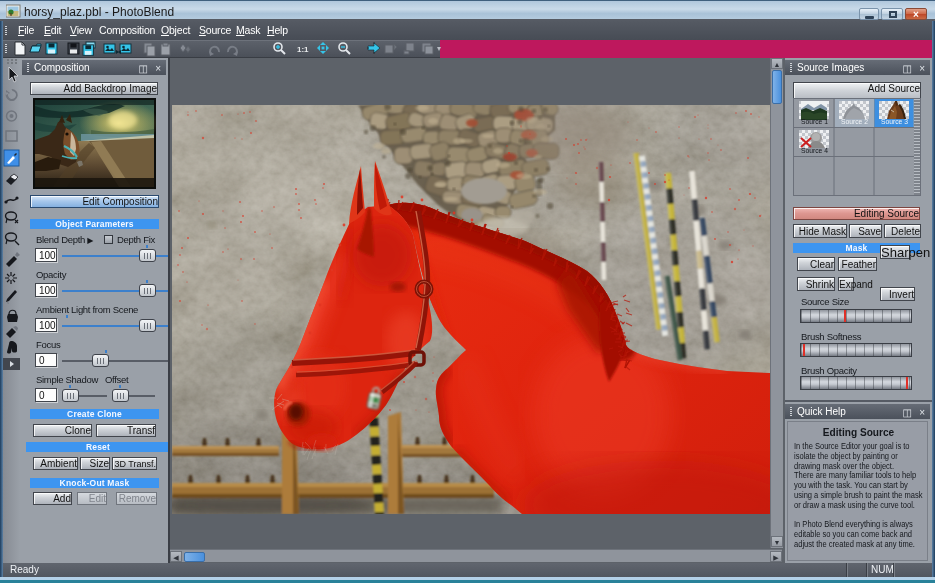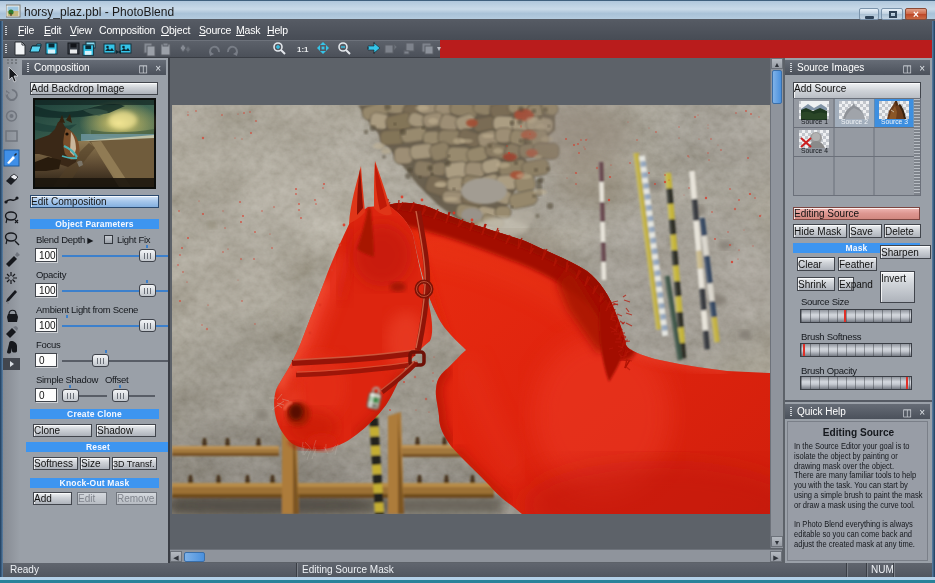--- a/index.html
+++ b/index.html
@@ -7,31 +7,31 @@
 
 #titlebar{position:absolute;left:0;top:0;width:935px;height:19px;
  background:linear-gradient(#b0c7dc,#c9dae9 45%,#a9c2d8 70%,#b4cbdf);border-top:1px solid #40607e}
 #titletxt{position:absolute;left:24px;top:4px;font-size:12px;color:#1a1a1a;letter-spacing:0}
 #bmin,#bmax{background:linear-gradient(#e8f1f9,#c2d3e2 45%,#a9bfd2 50%,#c5d6e5);border:1px solid #7a93ab;border-radius:2px}
 #bclose{background:linear-gradient(#e2a088,#d06c4c 45%,#bd4526 50%,#c96a44);border:1px solid #8a4a36;border-radius:2px}
 
 #menubar{position:absolute;left:3px;top:21px;width:929px;height:19px;background:linear-gradient(#555a63,#474c55);color:#fff;font-size:10.5px;letter-spacing:-.2px}
 #menubar span{position:absolute;top:3px}
 
-#toolbar{position:absolute;left:3px;top:40px;width:929px;height:18px;background:#b91c1c}
+#toolbar{position:absolute;left:3px;top:40px;width:929px;height:18px;background:#be185d}
 #tbband{position:absolute;left:0;top:0;width:437px;height:18px;background:linear-gradient(#5d626b,#4a4f58);box-shadow:inset 0 1px 0 #6d727b,inset 0 -1px 0 #393d44}
 
 #main{position:absolute;left:3px;top:58px;width:929px;height:505px}
 #toolstrip{position:absolute;left:0;top:0;width:17px;height:505px;background:linear-gradient(90deg,#868b93,#9aa0a8)}
 .panel{position:absolute;background:#9aa0a8}
 .ptitle{position:absolute;left:2px;right:2px;height:15px;background:linear-gradient(#666c76,#4b515b);color:#fff;font-size:10px;line-height:15px;padding-left:12px}
 .ptitle .pin{position:absolute;right:18px;top:1px;color:#dfe3e8;font-size:10px}
 .ptitle .px{position:absolute;right:5px;top:1px;color:#dfe3e8;font-size:10px}
 .grip{position:absolute;left:5px;top:3px;width:2px;height:9px;background:repeating-linear-gradient(#cfd3d8 0 1px,transparent 1px 2px)}
-.btn{position:absolute;background:linear-gradient(#f0f2f4,#cfd3d8 40%,#aeb3bb);border:1px solid #41454c;box-shadow:inset 1px 1px 0 rgba(255,255,255,.8);color:#111;font-size:10px;text-align:left}
+.btn{position:absolute;background:linear-gradient(#f0f2f4,#cfd3d8 40%,#aeb3bb);border:1px solid #41454c;box-shadow:inset 1px 1px 0 rgba(255,255,255,.8);color:#111;font-size:10px;text-align:right}
 .btn.dis{color:#80858d;background:linear-gradient(#d5d9de,#b7bcc3);border-color:#70757d;box-shadow:none}
 .bluehdr{position:absolute;background:#3d95f0;color:#f4f8ff;font-size:8.5px;font-weight:bold;text-align:center;line-height:10px;height:10px;letter-spacing:.2px}
 .lbl{position:absolute;color:#15181d;font-size:9.5px;letter-spacing:-.3px;white-space:nowrap}
 .vbox{position:absolute;width:22px;height:14px;background:#fdfdfd;border:1px solid #41454c;box-shadow:1px 1px 0 rgba(255,255,255,.5);font-size:10px;color:#111;padding:1px 0 0 3px}
 .track{position:absolute;height:2px;background:#3c80cc}
 .track.gray{background:#585d66}
 .thumb{position:absolute;width:17px;height:13px;background:linear-gradient(#f2f4f6,#c2c7cd);border:1px solid #3e424a;border-radius:3px}
 .thumb i{position:absolute;left:4px;top:3px;width:9px;height:6px;background:repeating-linear-gradient(90deg,#6a6f77 0 1px,transparent 1px 3px)}
 .tick{position:absolute;width:2px;height:3px;background:#3c80cc}
 
@@ -303,21 +303,21 @@
           <circle cx="34" cy="36" r="1.6" fill="#120c06"></circle>
           <path d="M2,64 l13,-5 13,3 -2,9 -13,2 -11,0z" fill="#281b0d"></path>
         </g>
         <path d="M2,80 h119 v9 h-119z" fill="#1c160d" opacity=".9"></path>
         <path d="M2,2 h119 v5 h-119z" fill="#0f211f" opacity=".65"></path>
       </svg>
       <div class="btn" style="left:10px;top:137px;width:129px;height:13px;line-height:12px;background:linear-gradient(#d8e8f8,#a8c8ec 45%,#84b0e0);border-color:#2a4a70">Edit Composition</div>
       <div class="bluehdr" style="left:10px;top:161px;width:129px">Object Parameters</div>
       <div class="lbl" style="left:16px;top:176px">Blend Depth <span style="font-size:8px">▶</span></div>
       <div class="abs" style="left:84px;top:177px;width:9px;height:9px;background:linear-gradient(#c8ccd2,#9aa0a8);border:1px solid #33373e"></div>
-      <div class="lbl" style="left:97px;top:176px">Light Fix</div>
+      <div class="lbl" style="left:97px;top:176px">Depth Fix</div>
       <div class="vbox" style="left:15px;top:190px">100</div>
       <div class="track" style="left:42px;top:197px;width:110px"></div>
       <div class="tick" style="left:126px;top:187px"></div>
       <div class="thumb" style="left:119px;top:191px">
           <i></i>
         </div>
       <div class="lbl" style="left:16px;top:211px">Opacity</div>
       <div class="vbox" style="left:15px;top:225px">100</div>
       <div class="track" style="left:42px;top:232px;width:110px"></div>
       <div class="tick" style="left:126px;top:222px"></div>
@@ -346,23 +346,23 @@
           <i></i>
         </div>
       <div class="tick" style="left:49px;top:327px"></div>
       <div class="track gray" style="left:92px;top:337px;width:43px"></div>
       <div class="thumb" style="left:92px;top:331px">
           <i></i>
         </div>
       <div class="tick" style="left:99px;top:327px"></div>
       <div class="bluehdr" style="left:10px;top:351px;width:129px">Create Clone</div>
       <div class="btn" style="left:13px;top:366px;width:59px;height:13px;line-height:12px">Clone</div>
-      <div class="btn" style="left:76px;top:366px;width:60px;height:13px;line-height:12px">Shadow</div>
+      <div class="btn" style="left:76px;top:366px;width:60px;height:13px;line-height:12px">Transf</div>
       <div class="bluehdr" style="left:6px;top:384px;width:144px">Reset</div>
-      <div class="btn" style="left:13px;top:399px;width:45px;height:13px;line-height:12px">Softness</div>
+      <div class="btn" style="left:13px;top:399px;width:45px;height:13px;line-height:12px">Ambient</div>
       <div class="btn" style="left:60px;top:399px;width:30px;height:13px;line-height:12px">Size</div>
       <div class="btn" style="left:92px;top:399px;width:45px;height:13px;line-height:12px;font-size:9px">3D Transf.</div>
       <div class="bluehdr" style="left:10px;top:420px;width:129px">Knock-Out Mask</div>
       <div class="btn" style="left:13px;top:434px;width:39px;height:13px;line-height:12px">Add</div>
       <div class="btn dis" style="left:57px;top:434px;width:30px;height:13px;line-height:12px">Edit</div>
       <div class="btn dis" style="left:96px;top:434px;width:41px;height:13px;line-height:12px">Remove</div>
     </div>
     <div class="panel" id="srcp" style="left:780px;top:0;width:149px;height:342px">
       <div class="ptitle" style="top:2px"><div class="grip" style="top:3px"></div>Source Images<span class="pin">◫</span><span class="px">×</span></div>
       <div class="btn" style="left:10px;top:24px;width:128px;height:21px;line-height:12px">Add Source</div>
@@ -421,24 +421,24 @@
         </svg>
         <div class="abs" style="right:0px;top:0px;width:6px;height:96px;background:repeating-linear-gradient(#b8bdc4 0 1px,#7e838b 1px 3px)"></div>
       </div>
       <div class="btn" style="left:10px;top:149px;width:127px;height:13px;line-height:12px;background:linear-gradient(#f0b8b4,#dd9690 50%,#d28880);border-color:#7c4540">Editing Source</div>
       <div class="btn" style="left:10px;top:166px;width:54px;height:14px;line-height:13px">Hide Mask</div>
       <div class="btn" style="left:66px;top:166px;width:33px;height:14px;line-height:13px">Save</div>
       <div class="btn" style="left:101px;top:166px;width:37px;height:14px;line-height:13px">Delete</div>
       <div class="bluehdr" style="left:10px;top:185px;width:127px">Mask</div>
       <div class="btn" style="left:14px;top:199px;width:38px;height:14px;line-height:13px">Clear</div>
       <div class="btn" style="left:55px;top:199px;width:39px;height:14px;line-height:13px">Feather</div>
-      <div class="btn" style="left:97px;top:187px;width:51px;height:14px;line-height:13px;font-size:10px">Sharpen</div>
+      <div class="btn" style="left:97px;top:187px;width:30px;height:14px;line-height:13px;font-size:13px">Sharpen</div>
       <div class="btn" style="left:14px;top:219px;width:38px;height:14px;line-height:13px">Shrink</div>
       <div class="btn" style="left:55px;top:219px;width:16px;height:14px;line-height:13px">Expand</div>
-      <div class="btn" style="left:97px;top:213px;width:35px;height:32px;line-height:13px">Invert</div>
+      <div class="btn" style="left:97px;top:229px;width:35px;height:14px;line-height:13px">Invert</div>
       <div class="lbl" style="left:18px;top:238px">Source Size</div>
       <div class="bbar" style="left:17px;top:251px">
           <div class="redl" style="left:43px"></div>
         </div>
       <div class="lbl" style="left:18px;top:273px">Brush Softness</div>
       <div class="bbar" style="left:17px;top:285px">
           <div class="redl" style="left:2px"></div>
         </div>
       <div class="lbl" style="left:18px;top:307px">Brush Opacity</div>
       <div class="bbar" style="left:17px;top:318px">
@@ -1160,23 +1160,20 @@
       </div>
       <div id="hsb">
         <div class="sbtn" style="left:0;top:1px">◀</div>
         <div class="sbtn" style="left:600px;top:1px">▶</div>
         <div class="sth" style="left:14px;top:2px;width:21px;height:10px"></div>
       </div>
     </div>
   </div>
   <div id="statusbar">
     <span class="abs" style="left:7px;top:1px">Ready</span>
-    <div class="sec" style="left:293px;width:549px">
-        <span class="abs" style="left:5px;top:1px">Editing Source Mask</span>
-      </div>
     <div class="sec" style="left:843px;width:19px"></div>
     <div class="sec" style="left:863px;width:26px">
         <span class="abs" style="left:4px;top:1px">NUM</span>
       </div>
     <div class="sec" style="left:890px;width:25px"></div>
   </div>
   <div id="bb1"></div>
     <div id="bb2"></div>
 </div>
 

